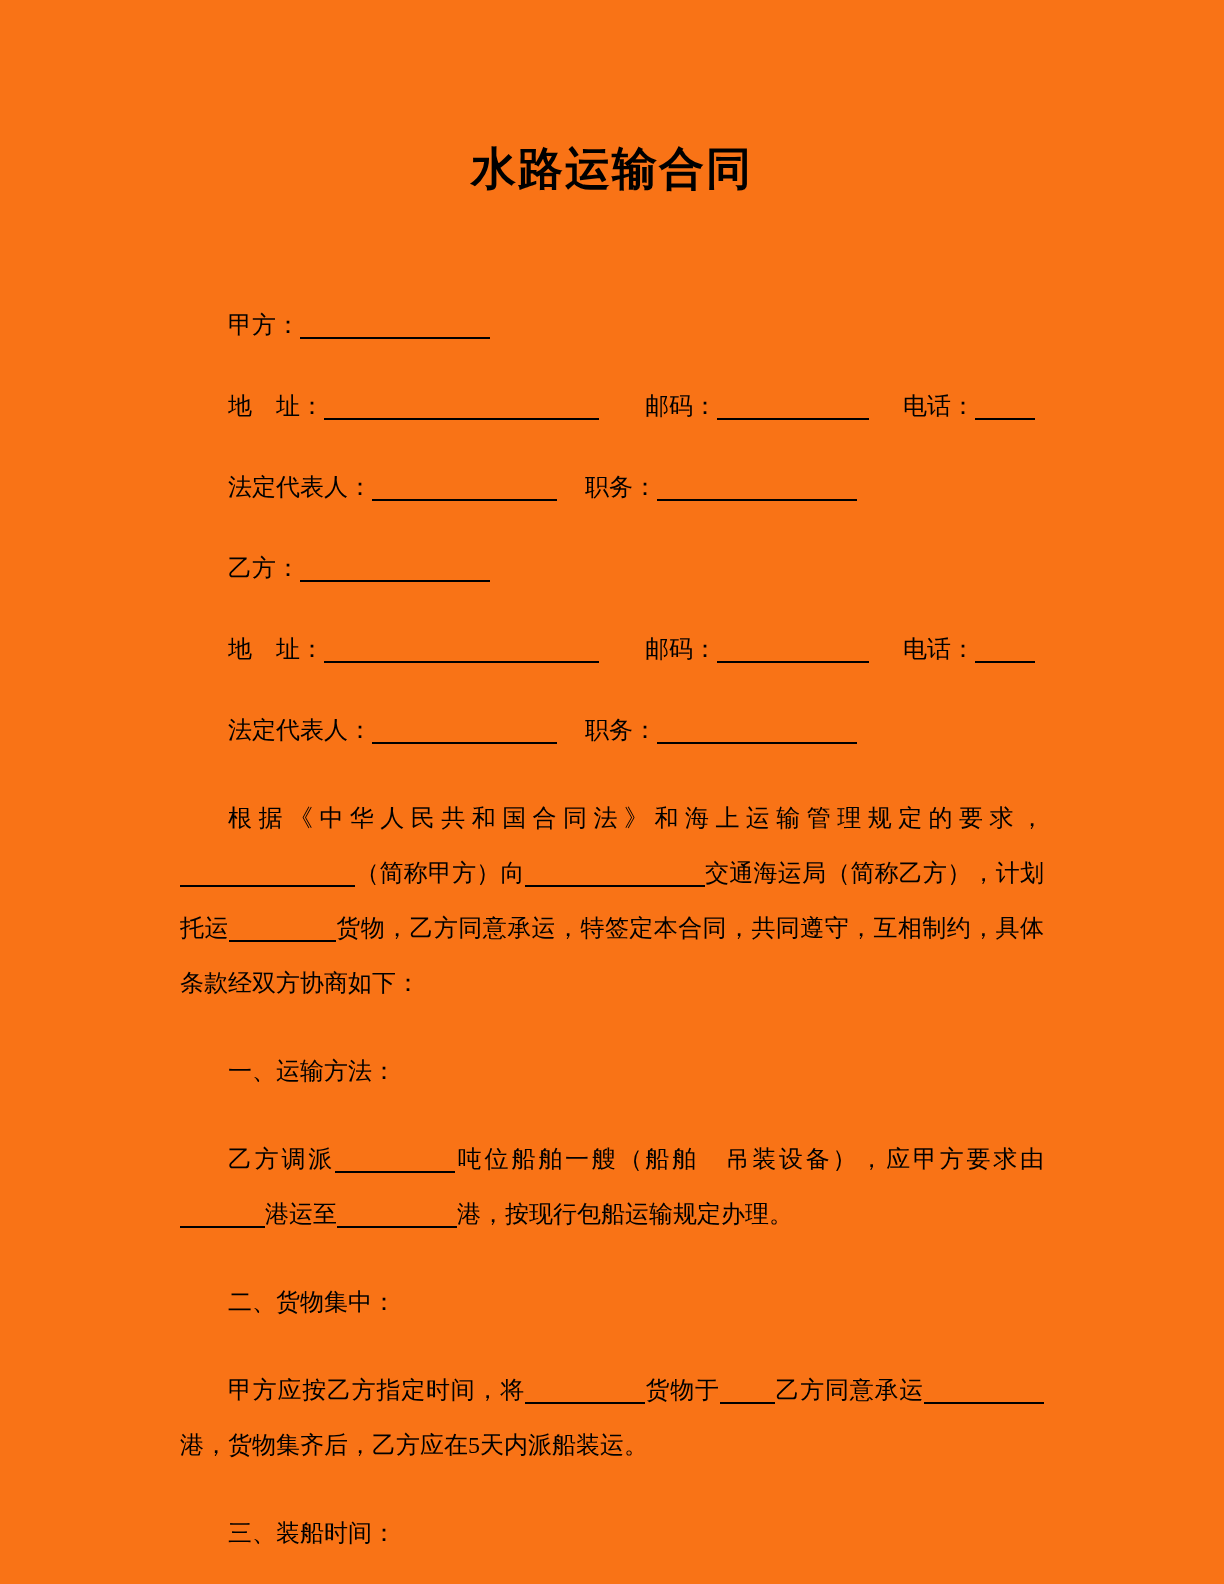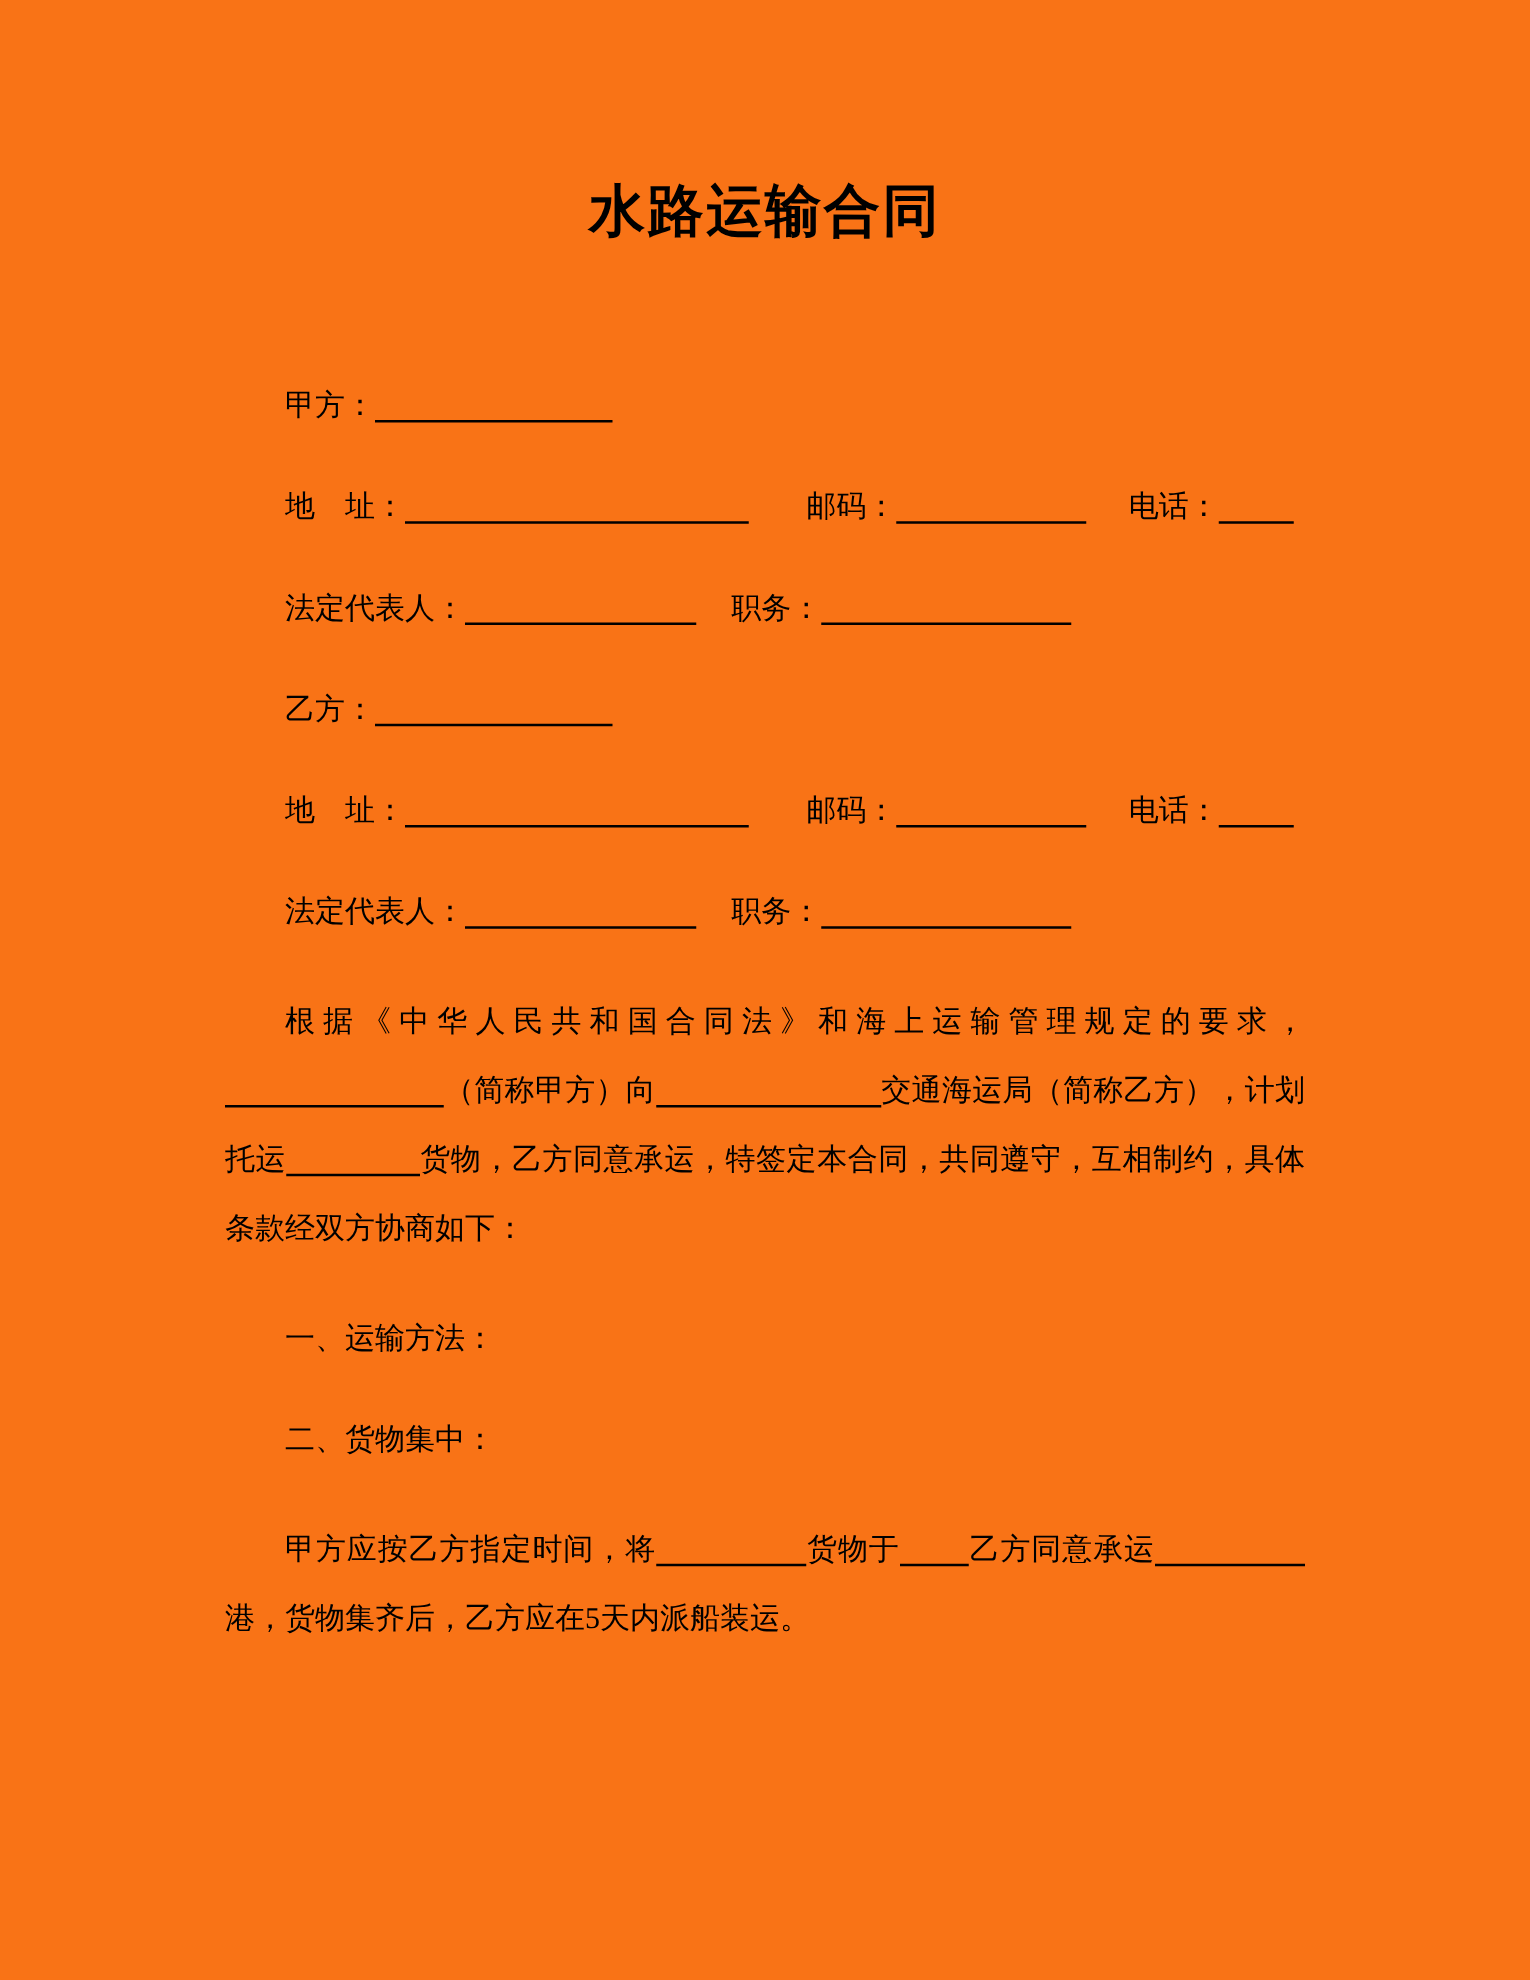--- a/index.html
+++ b/index.html
@@ -98,21 +98,25 @@
   <div class="row">
     <span>法定代表人：</span><span class="blank bw185"></span><span class="g50">职务：</span><span class="blank bw200"></span>
   </div>
 
   <p class="para">
     <span>根据《中华人民共和国合同法》和海上运输管理规定的要求，</span><span class="blank bw175"></span><span>（简称甲方）向</span><span class="blank bw180"></span><span>交通海运局（简称乙方），计划托运</span><span class="blank bw107"></span><span>货物，乙方同意承运，特签定本合同，共同遵守，互相制约，具体条款经双方协商如下：</span>
   </p>
 
   <p class="heading">一、运输方法：</p>
 
+  <p class="para">
+    <span>乙方调派</span><span class="blank bw120"></span><span>吨位船舶一艘（船舶　吊装设备），应甲方要求由</span><span class="blank bw85"></span><span>港运至</span><span class="blank bw120"></span><span>港，按现行包船运输规定办理。</span>
+  </p>
 
   <p class="heading">二、货物集中：</p>
 
   <p class="para">
     <span>甲方应按乙方指定时间，将</span><span class="blank bw120"></span><span>货物于</span><span class="blank bw55"></span><span>乙方同意承运</span><span class="blank bw120"></span><span>港，货物集齐后，乙方应在5天内派船装运。</span>
   </p>
 
+  <p class="heading">三、装船时间：</p>
 
 </div>
 
 </body></html>

